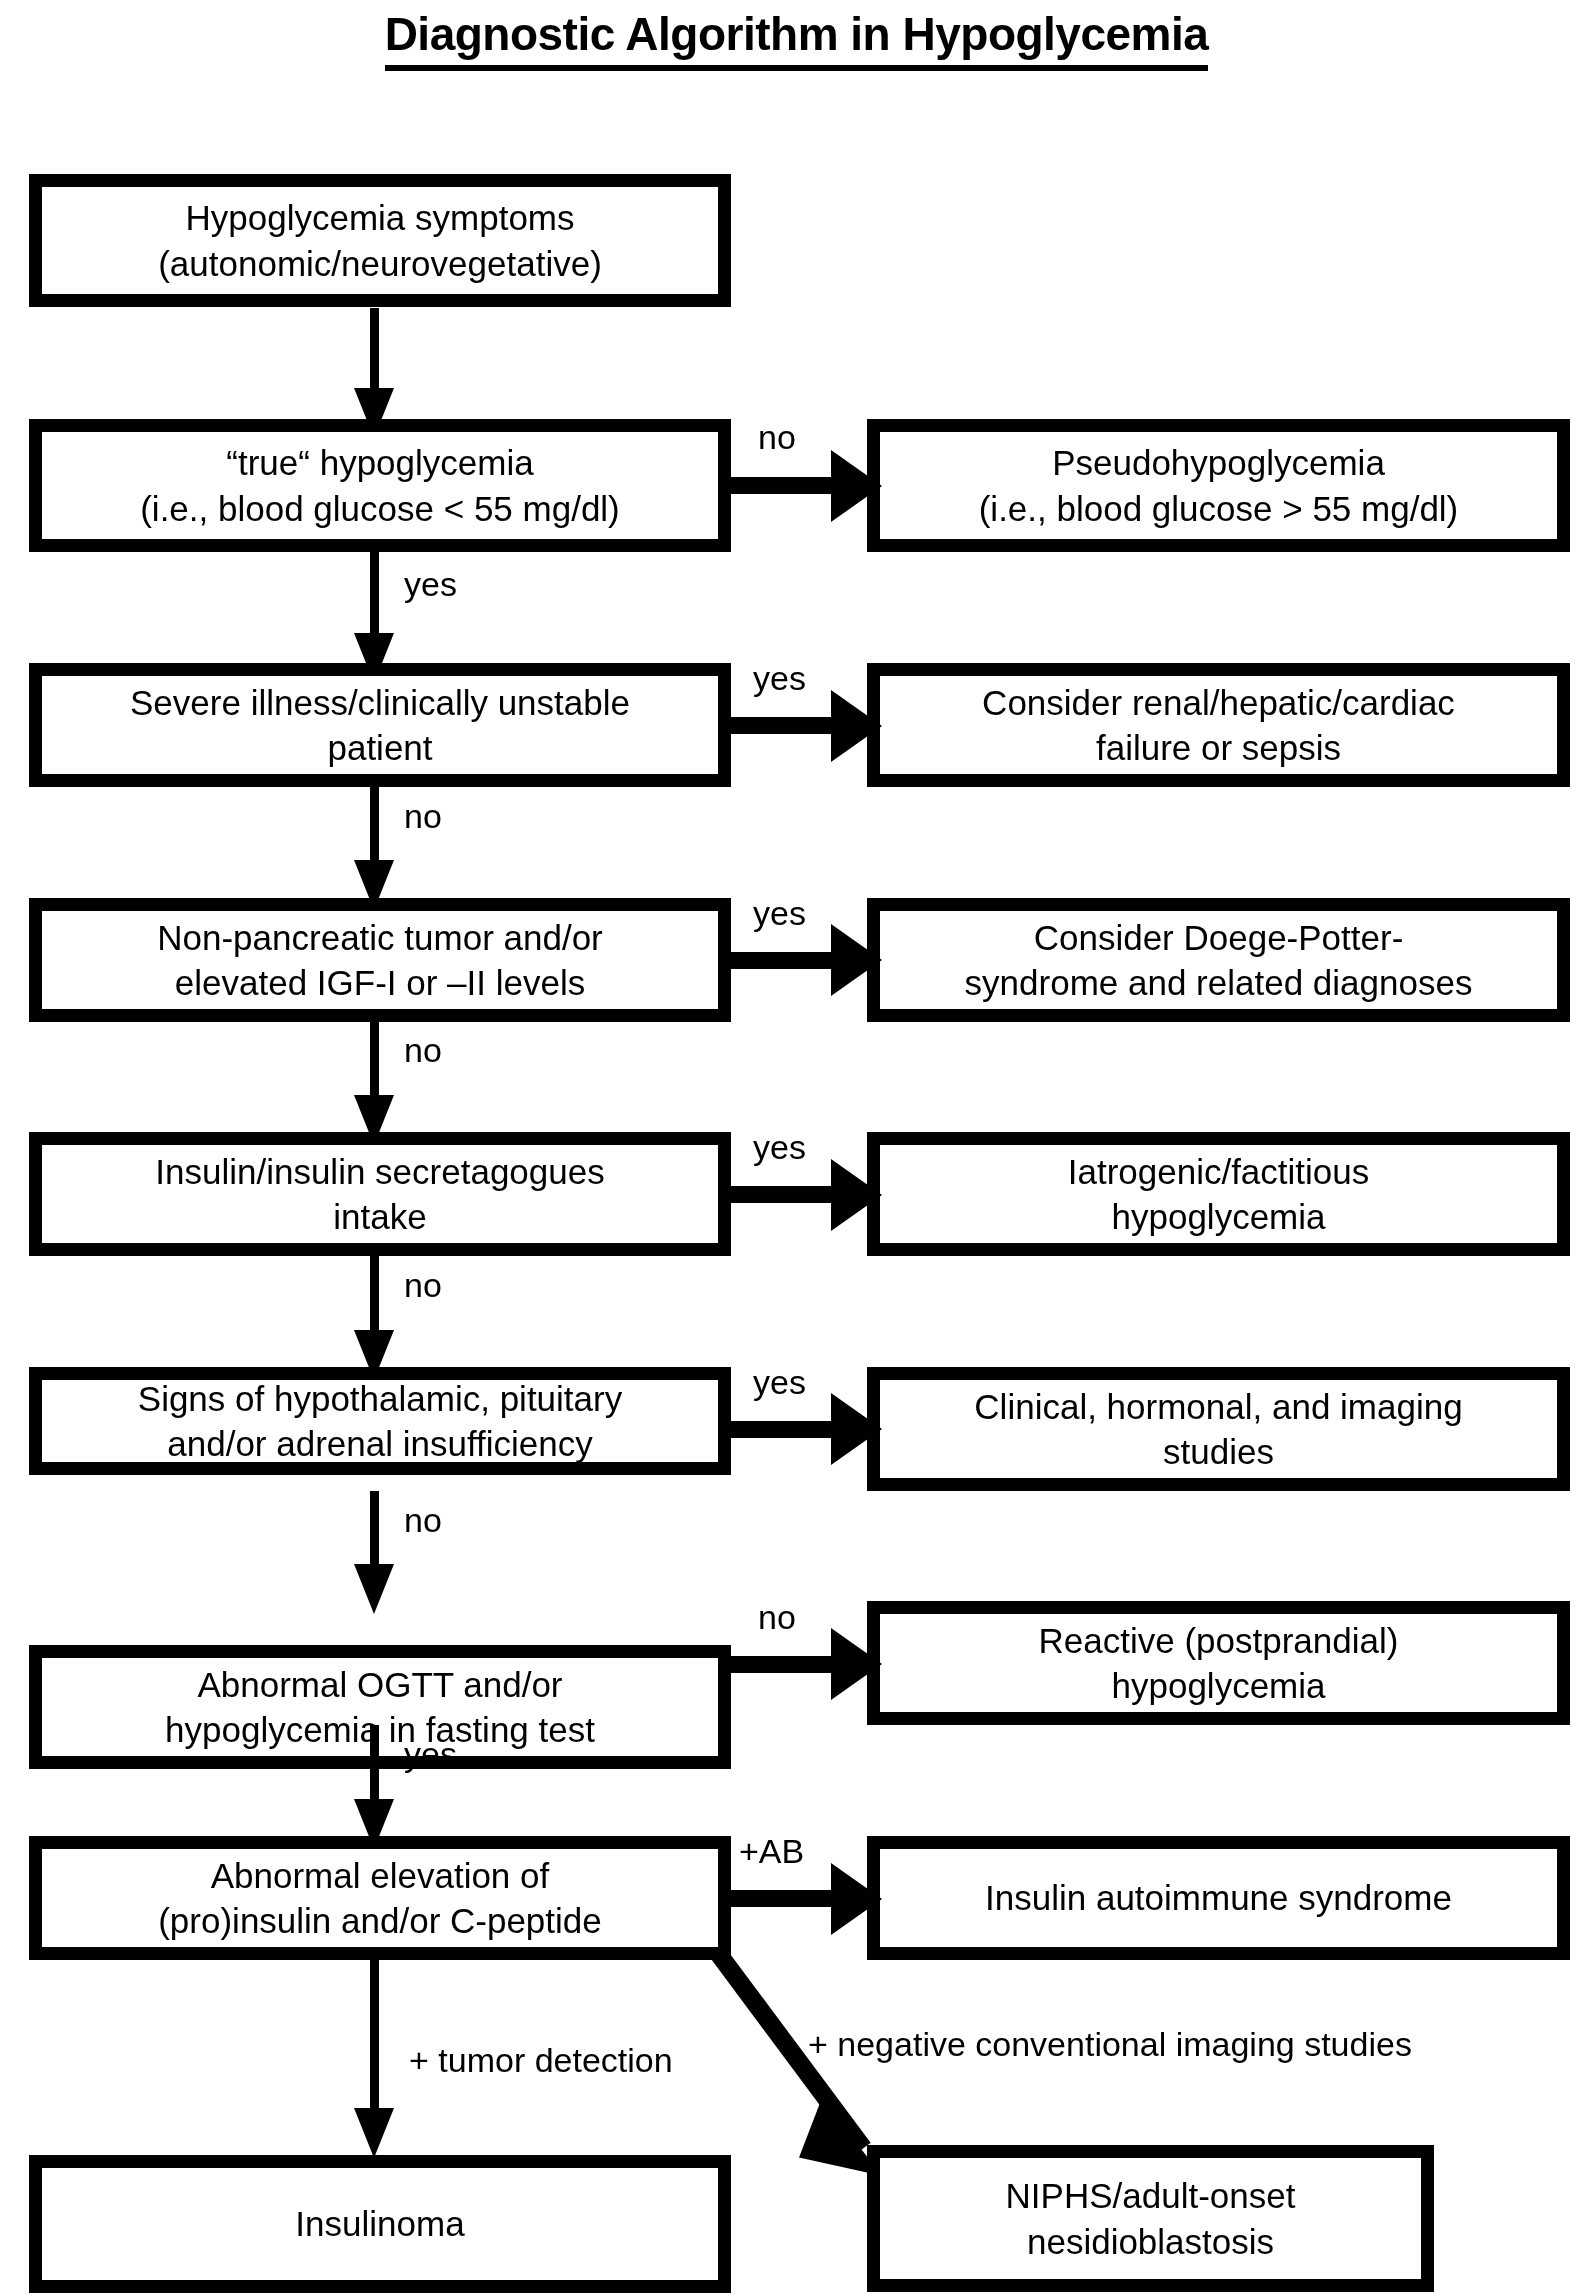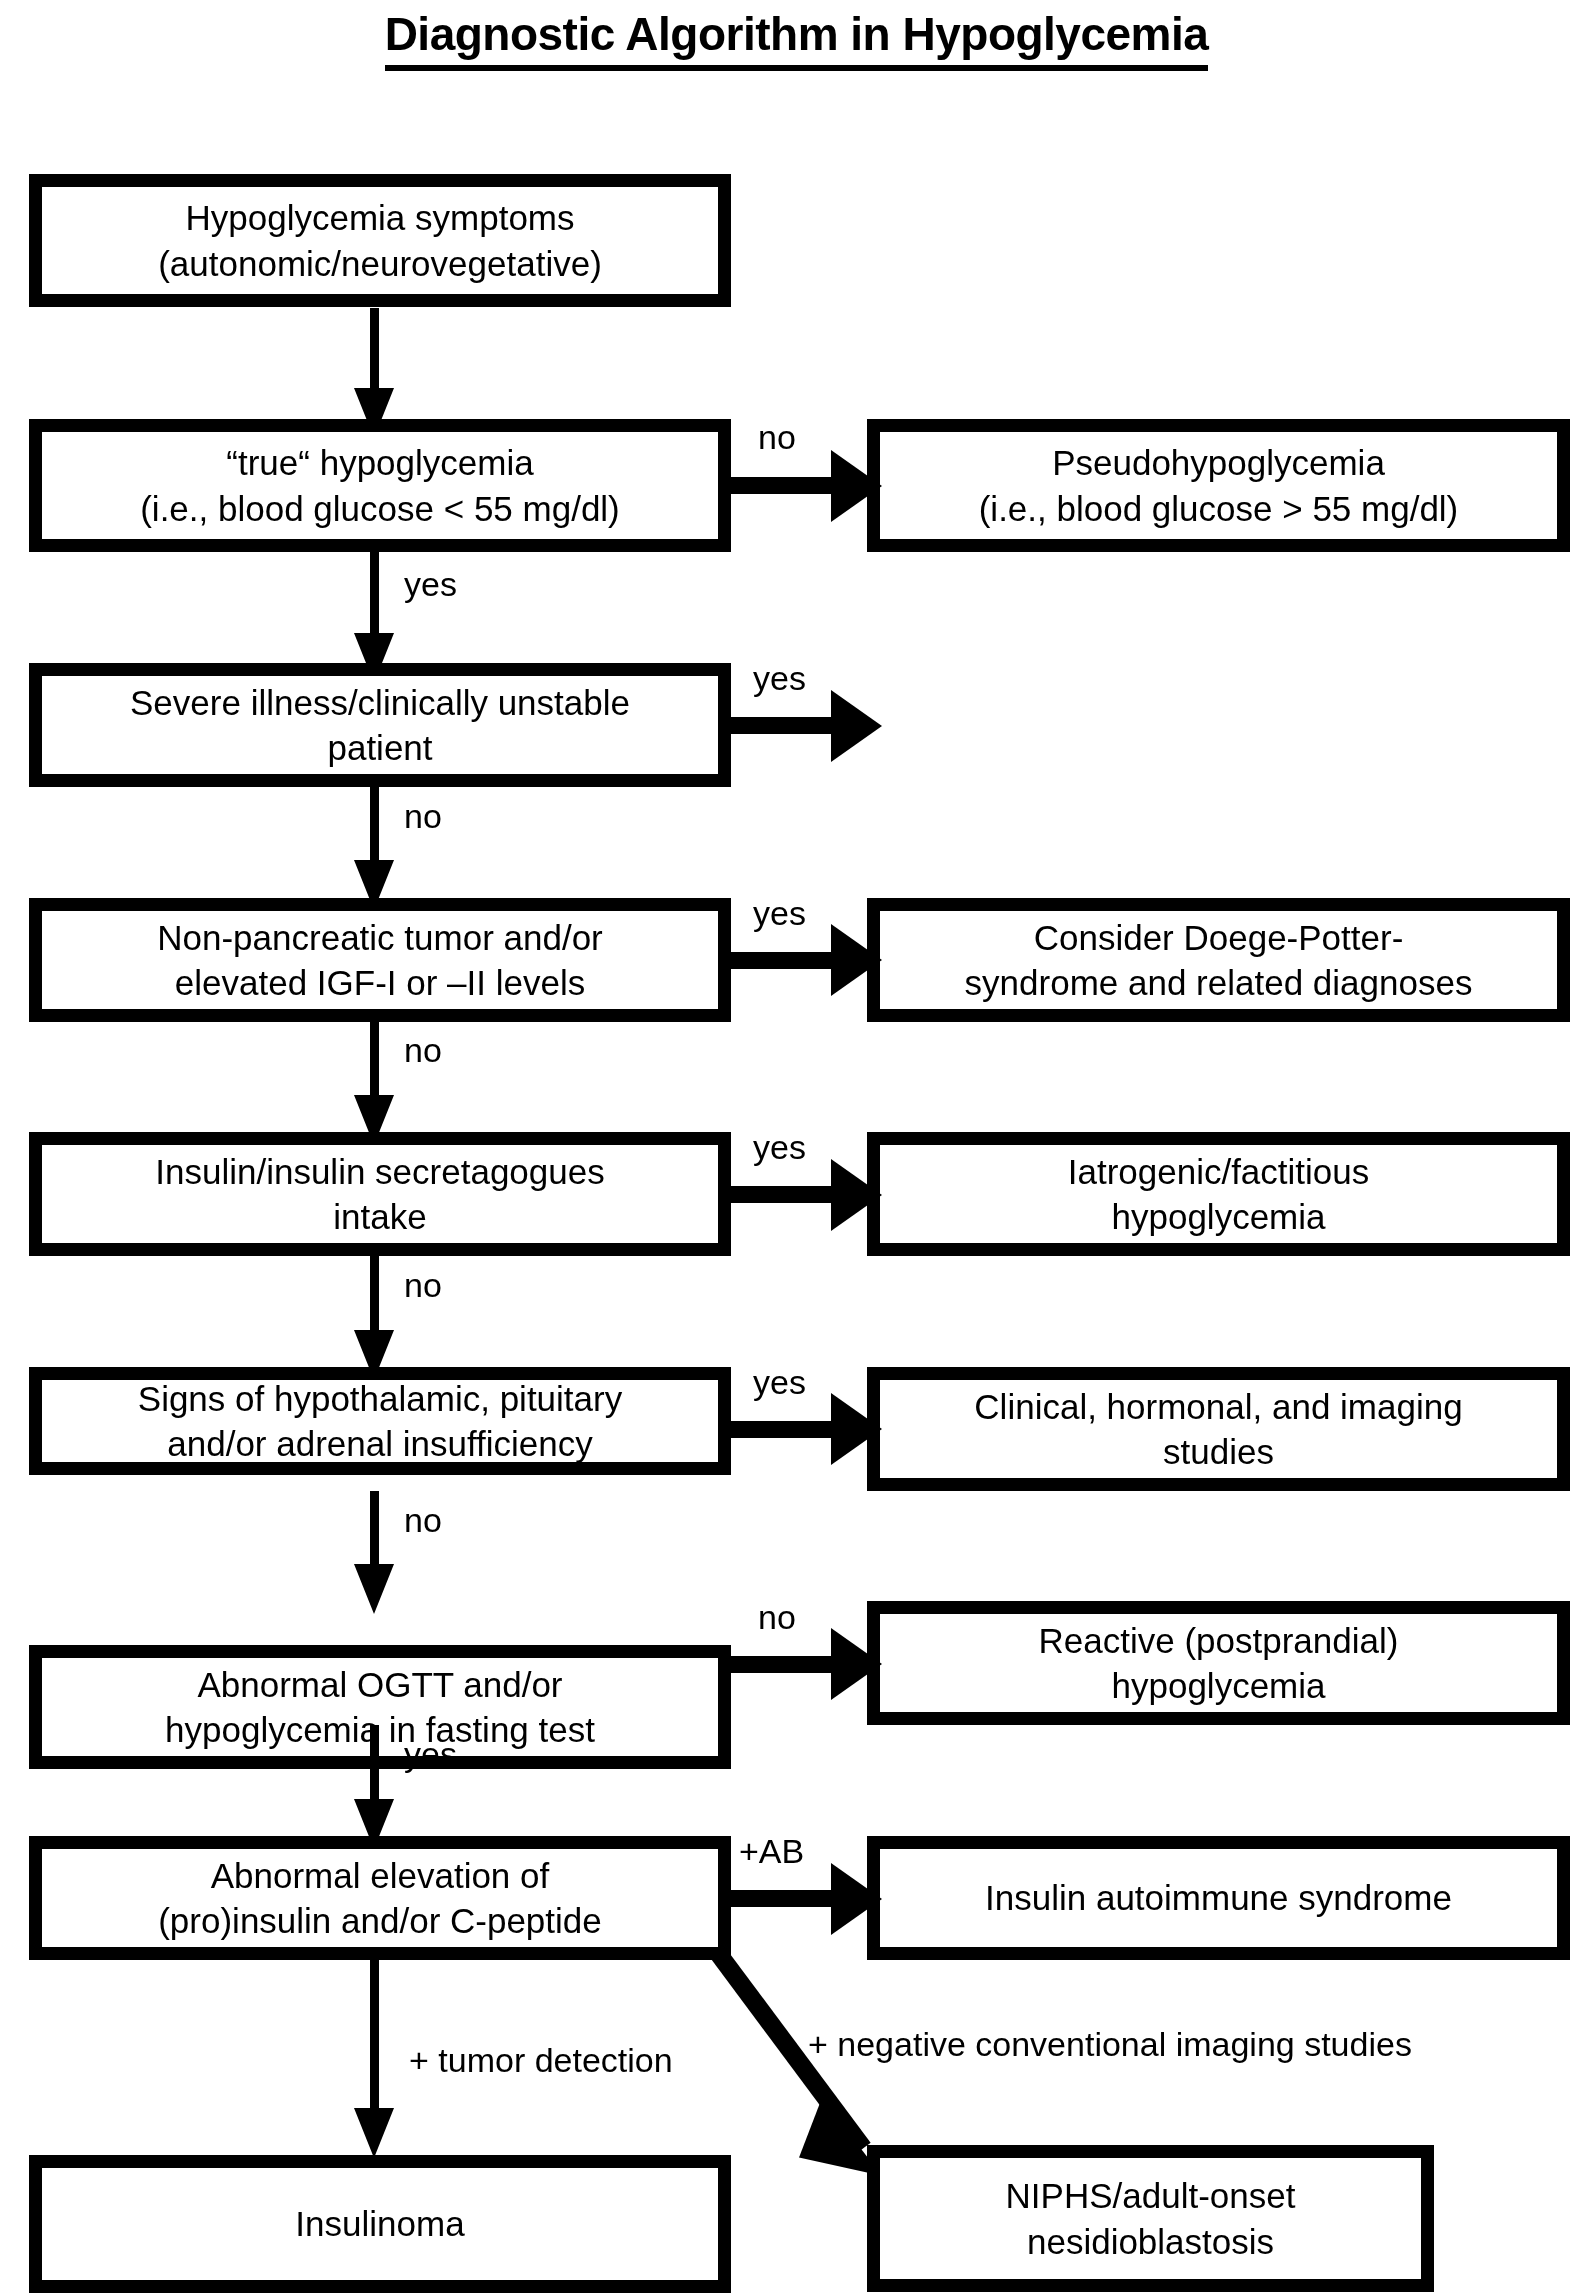--- a/index.html
+++ b/index.html
@@ -116,20 +116,24 @@
   <div class="elabel" style="left:758px; top:420px;">no</div>
 
   <div class="vline" style="left:370px; top:552px; height:87px;"></div>
   <div class="varrow" style="left:354px; top:633px;"></div>
   <div class="elabel" style="left:404px; top:567px;">yes</div>
 
   <div class="box" style="left:29px;  top:663px; width:702px; height:124px;">
     <div class="txt">Severe illness/clinically unstable
 patient</div>
   </div>
+  <div class="box" style="left:867px; top:663px; width:703px; height:124px;">
+    <div class="txt">Consider renal/hepatic/cardiac
+failure or sepsis</div>
+  </div>
   <div class="hline" style="left:731px; top:717px; width:103px;"></div>
   <div class="harrow" style="left:831px; top:690px;"></div>
   <div class="elabel" style="left:753px; top:661px;">yes</div>
 
   <div class="vline" style="left:370px; top:787px; height:80px;"></div>
   <div class="varrow" style="left:354px; top:860px;"></div>
   <div class="elabel" style="left:404px; top:799px;">no</div>
 
   <div class="box" style="left:29px;  top:898px; width:702px; height:124px;">
     <div class="txt">Non-pancreatic tumor and/or

